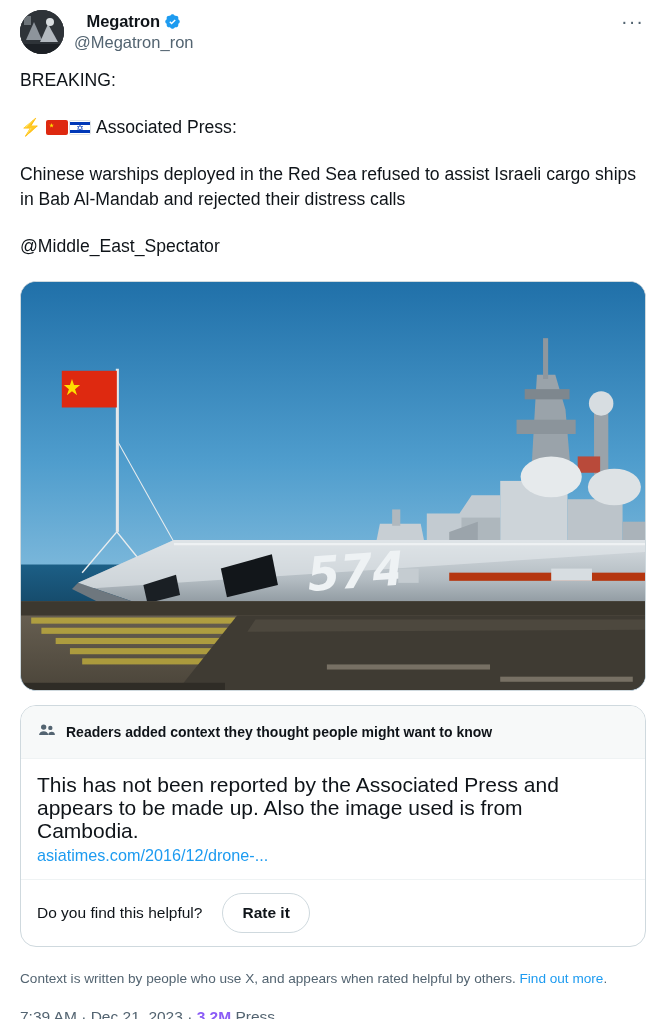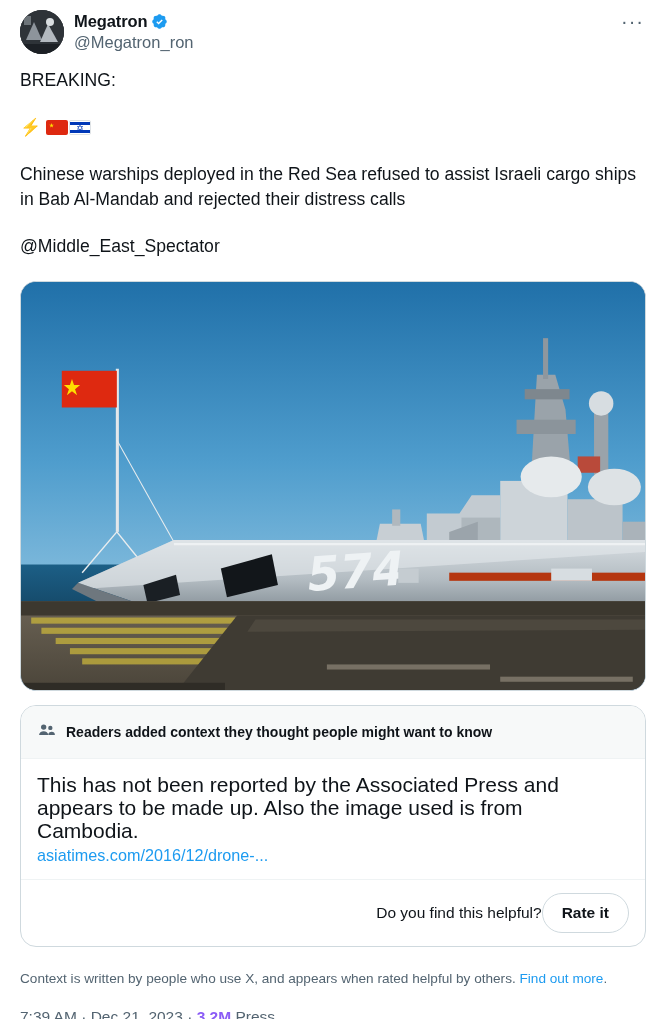--- a/index.html
+++ b/index.html
@@ -38,20 +38,21 @@
     display: flex;
     flex-direction: column;
     justify-content: center;
     line-height: 1.25;
     padding-top: 1px;
   }
   .name-row {
     display: flex;
     align-items: center;
     gap: 4px;
+    justify-content: center;
   }
   .display-name {
     font-size: 16.5px;
     font-weight: bold;
     color: #0f1419;
     letter-spacing: -0.1px;
   }
   .verified {
     width: 17px; height: 17px;
     display: inline-block;
@@ -164,22 +165,23 @@
     display: inline-block;
     margin-top: 4px;
     color: #1d9bf0;
     font-size: 16.2px;
     text-decoration: none;
     cursor: pointer;
   }
   .note-foot {
     display: flex;
     align-items: center;
-    justify-content: flex-end;
+    justify-content: flex-start;
     padding: 13px 16px;
+    gap: 20px;
   }
   .note-foot-text {
     font-size: 15.5px;
     color: #0f1419;
   }
   .rate-btn {
     border: 1px solid #cfd9de;
     border-radius: 999px;
     background: #fff;
     color: #0f1419;
@@ -238,20 +240,21 @@
       <div class="handle">@Megatron_ron</div>
     </div>
     <div class="more-btn">···</div>
   </div>
 
   <div class="body-text">
     <p>BREAKING:</p>
     <p>
       <span class="bolt">⚡</span>
       <span class="flag flag-cn"></span><span class="flag flag-il"><span>✡</span></span>
+      <span>Associated Press:</span>
     </p>
     <p>Chinese warships deployed in the Red Sea refused to assist Israeli cargo ships in Bab Al-Mandab and rejected their distress calls</p>
     <p class="mention">@Middle_East_Spectator</p>
   </div>
 
   <div class="media">
     <svg viewBox="0 0 612 410" preserveAspectRatio="xMidYMid slice" xmlns="http://www.w3.org/2000/svg">
       <defs>
         <linearGradient id="sky" x1="0" y1="0" x2="0" y2="1">
           <stop offset="0%" stop-color="#1f6fa8"></stop>

